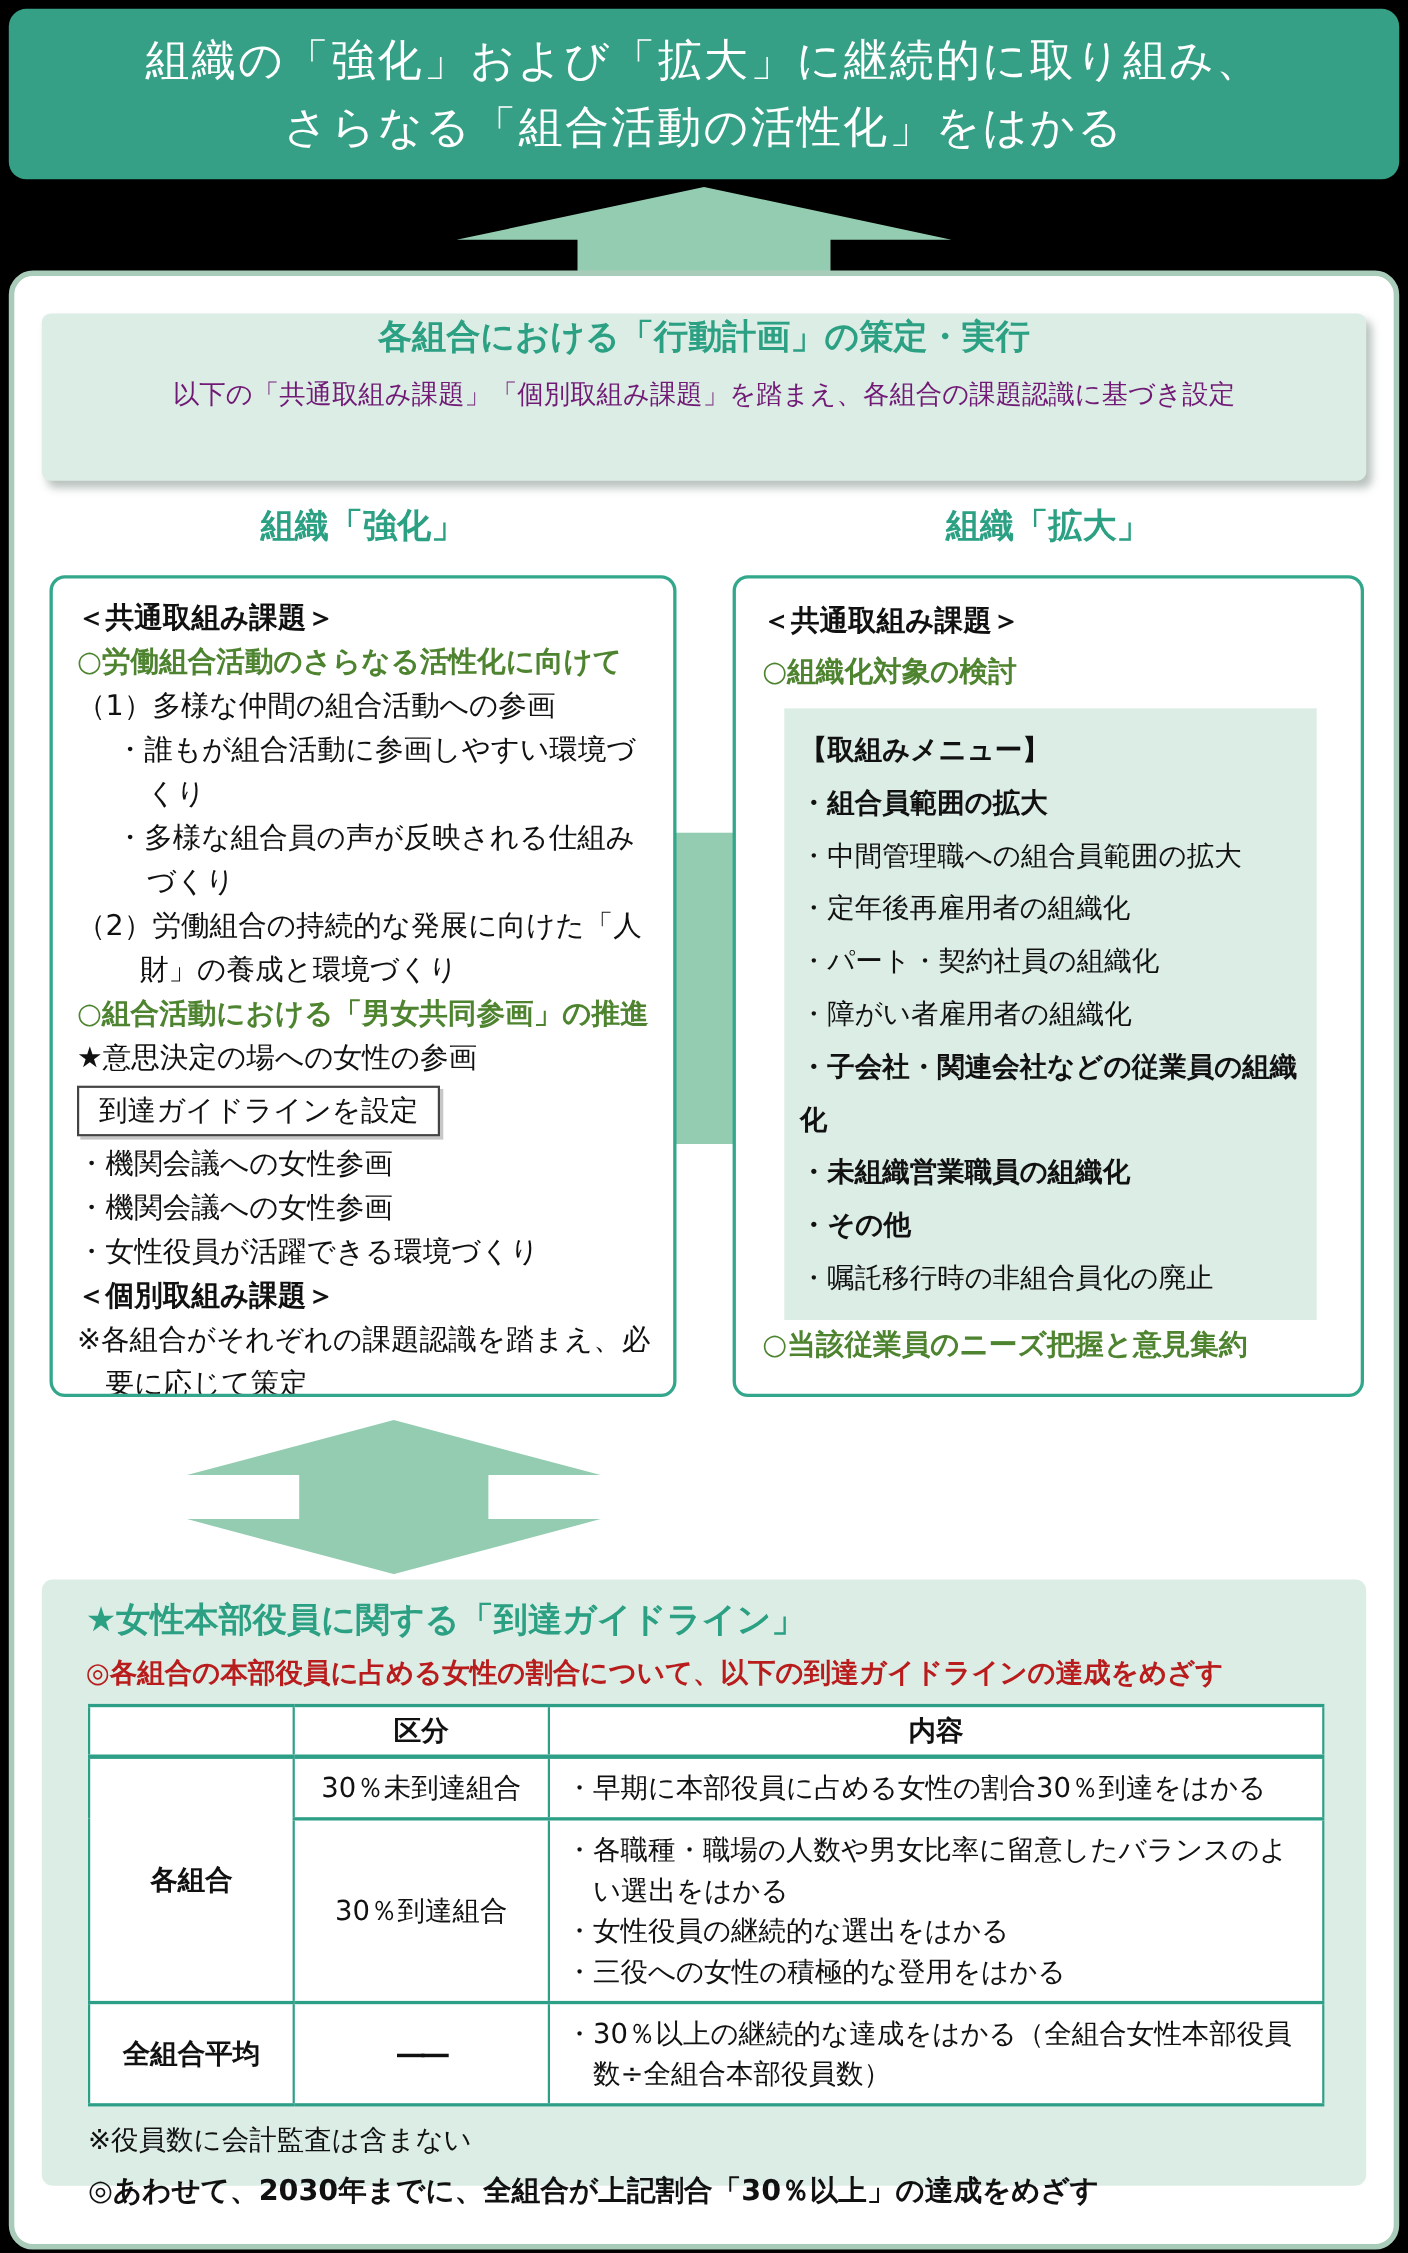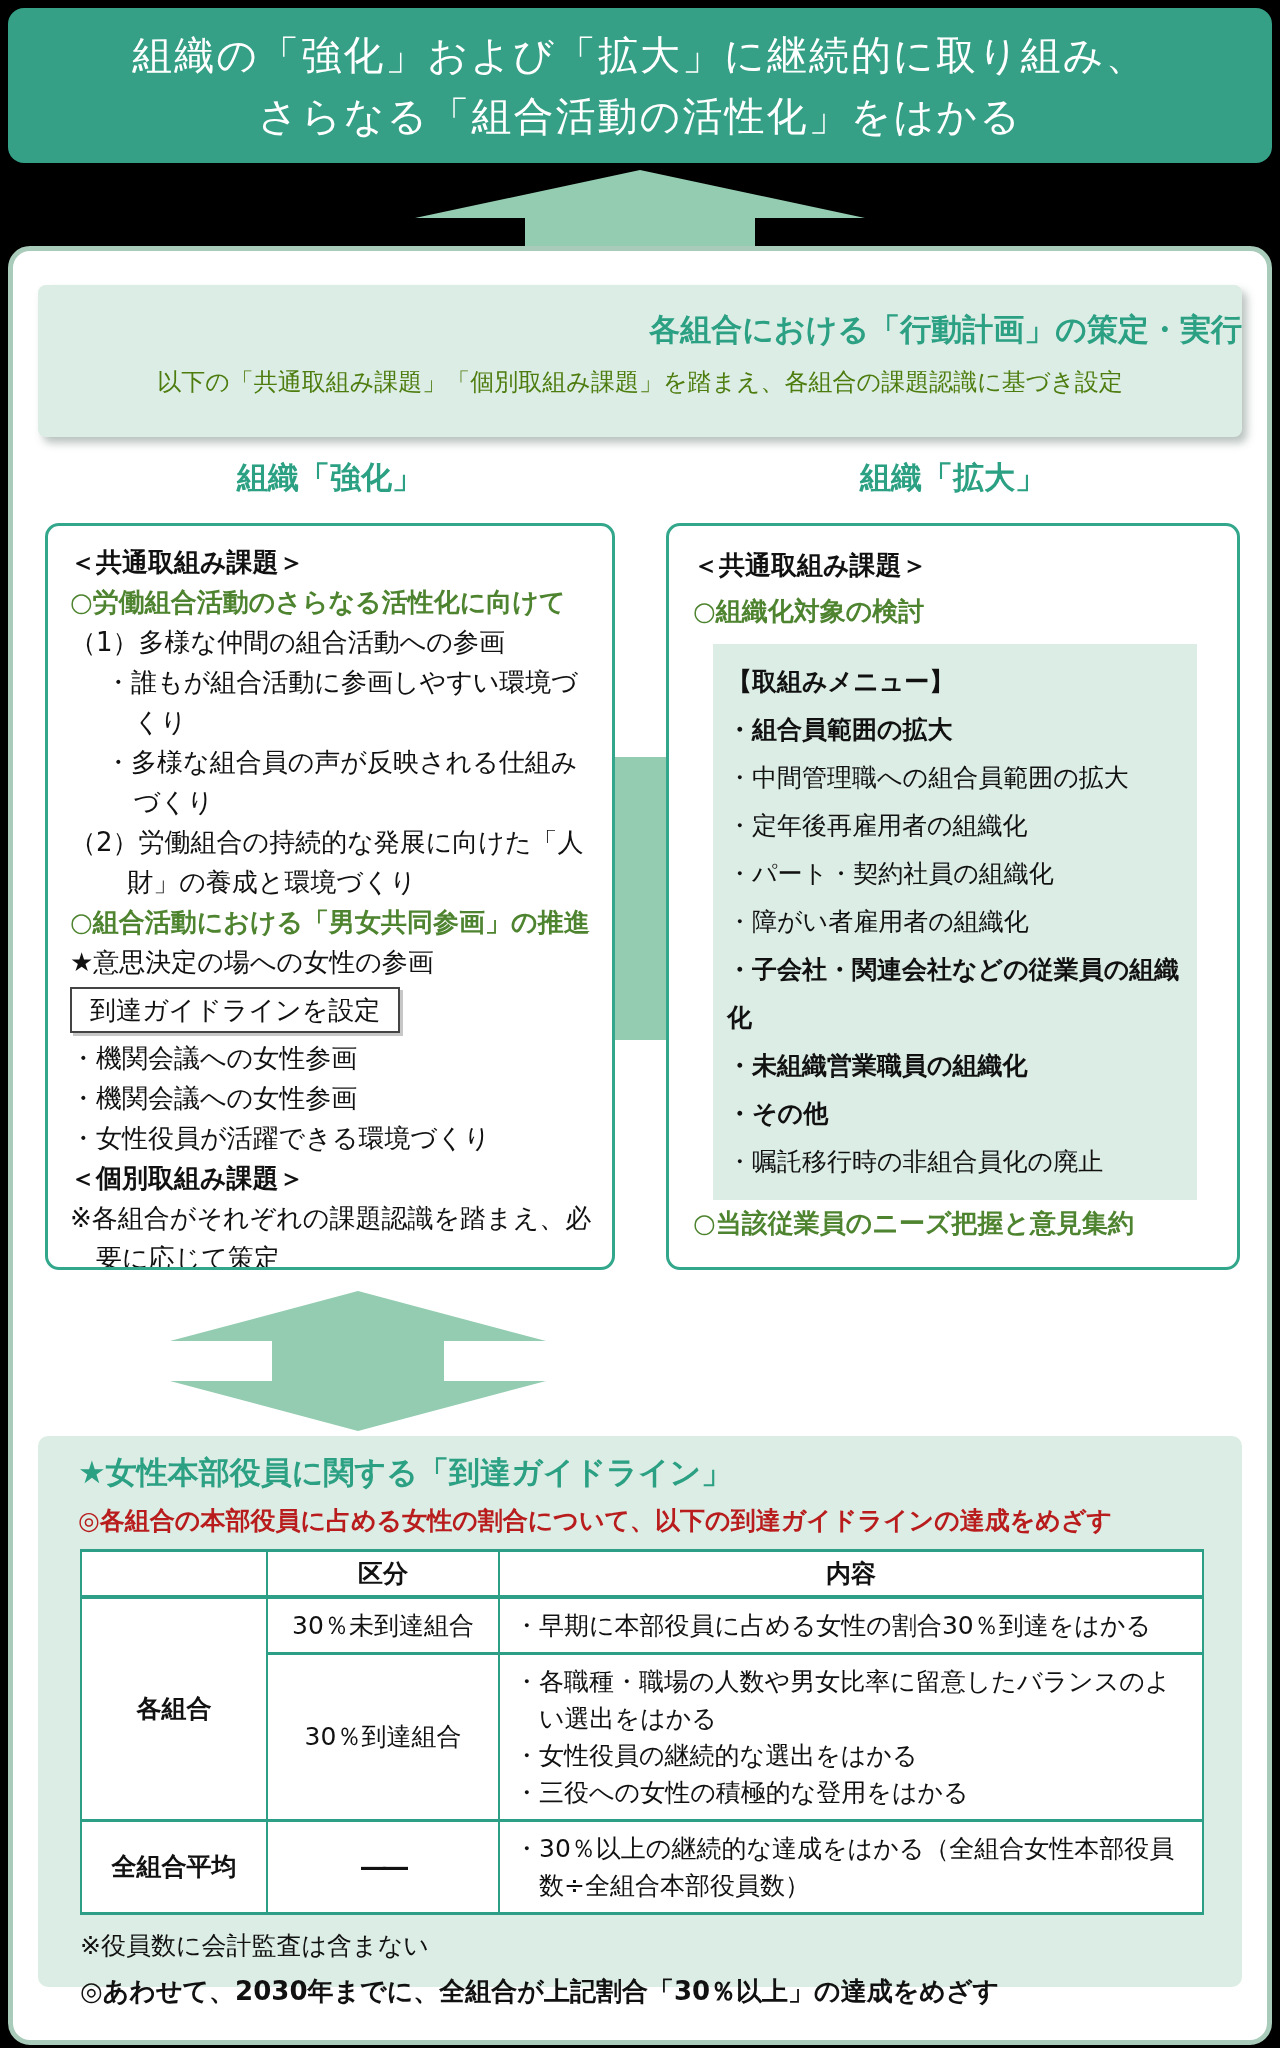--- a/index.html
+++ b/index.html
@@ -14,22 +14,22 @@
 
   .arrow-svg{position:absolute;}
 
   
   .main{position:absolute;left:8px;top:246px;width:1264px;height:1799px;background:#fff;
         border:5px solid #a9cbb9;border-radius:22px;box-sizing:border-box;}
 
   
   .plan{position:absolute;left:25px;top:34px;width:1204px;height:152px;background:#dcede5;
         border-radius:8px;box-shadow:5px 6px 8px rgba(100,120,110,.45);text-align:center;}
-  .plan-title{margin-top:24px;font-size:31px;font-weight:bold;color:#2ba083;text-align:right;}
-  .plan-sub{margin-top:15px;font-size:24px;color:#4d7c0f;}
+  .plan-title{font-size:31px;font-weight:bold;color:#2ba083;}
+  .plan-sub{margin-top:15px;font-size:24px;color:#701a75;}
 
   
   .col-head{position:absolute;top:206px;font-size:31px;font-weight:bold;color:#2ba083;
             text-align:center;}
   .ch-left{left:32px;width:570px;}
   .ch-right{left:653px;width:574px;}
 
   
   .connector{position:absolute;left:598px;top:506px;width:66px;height:283px;background:#93ccb1;}
 

